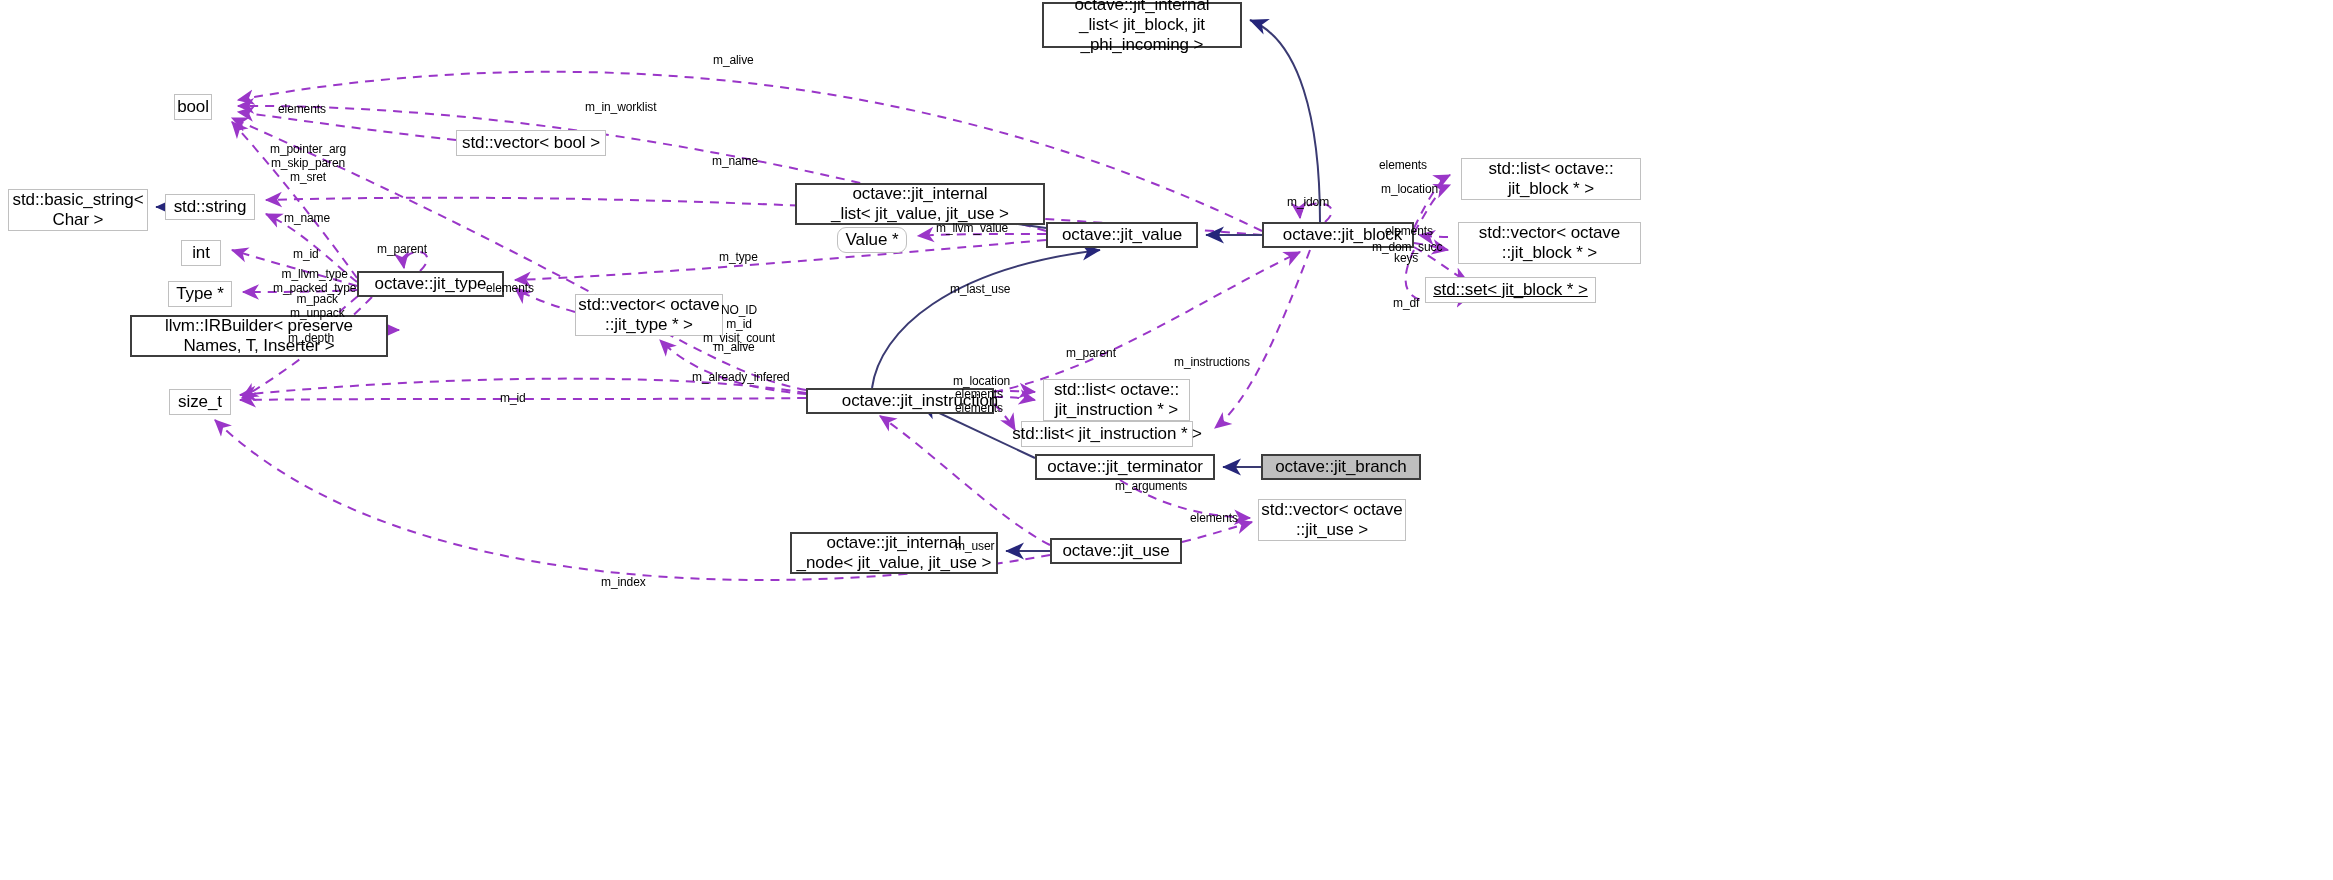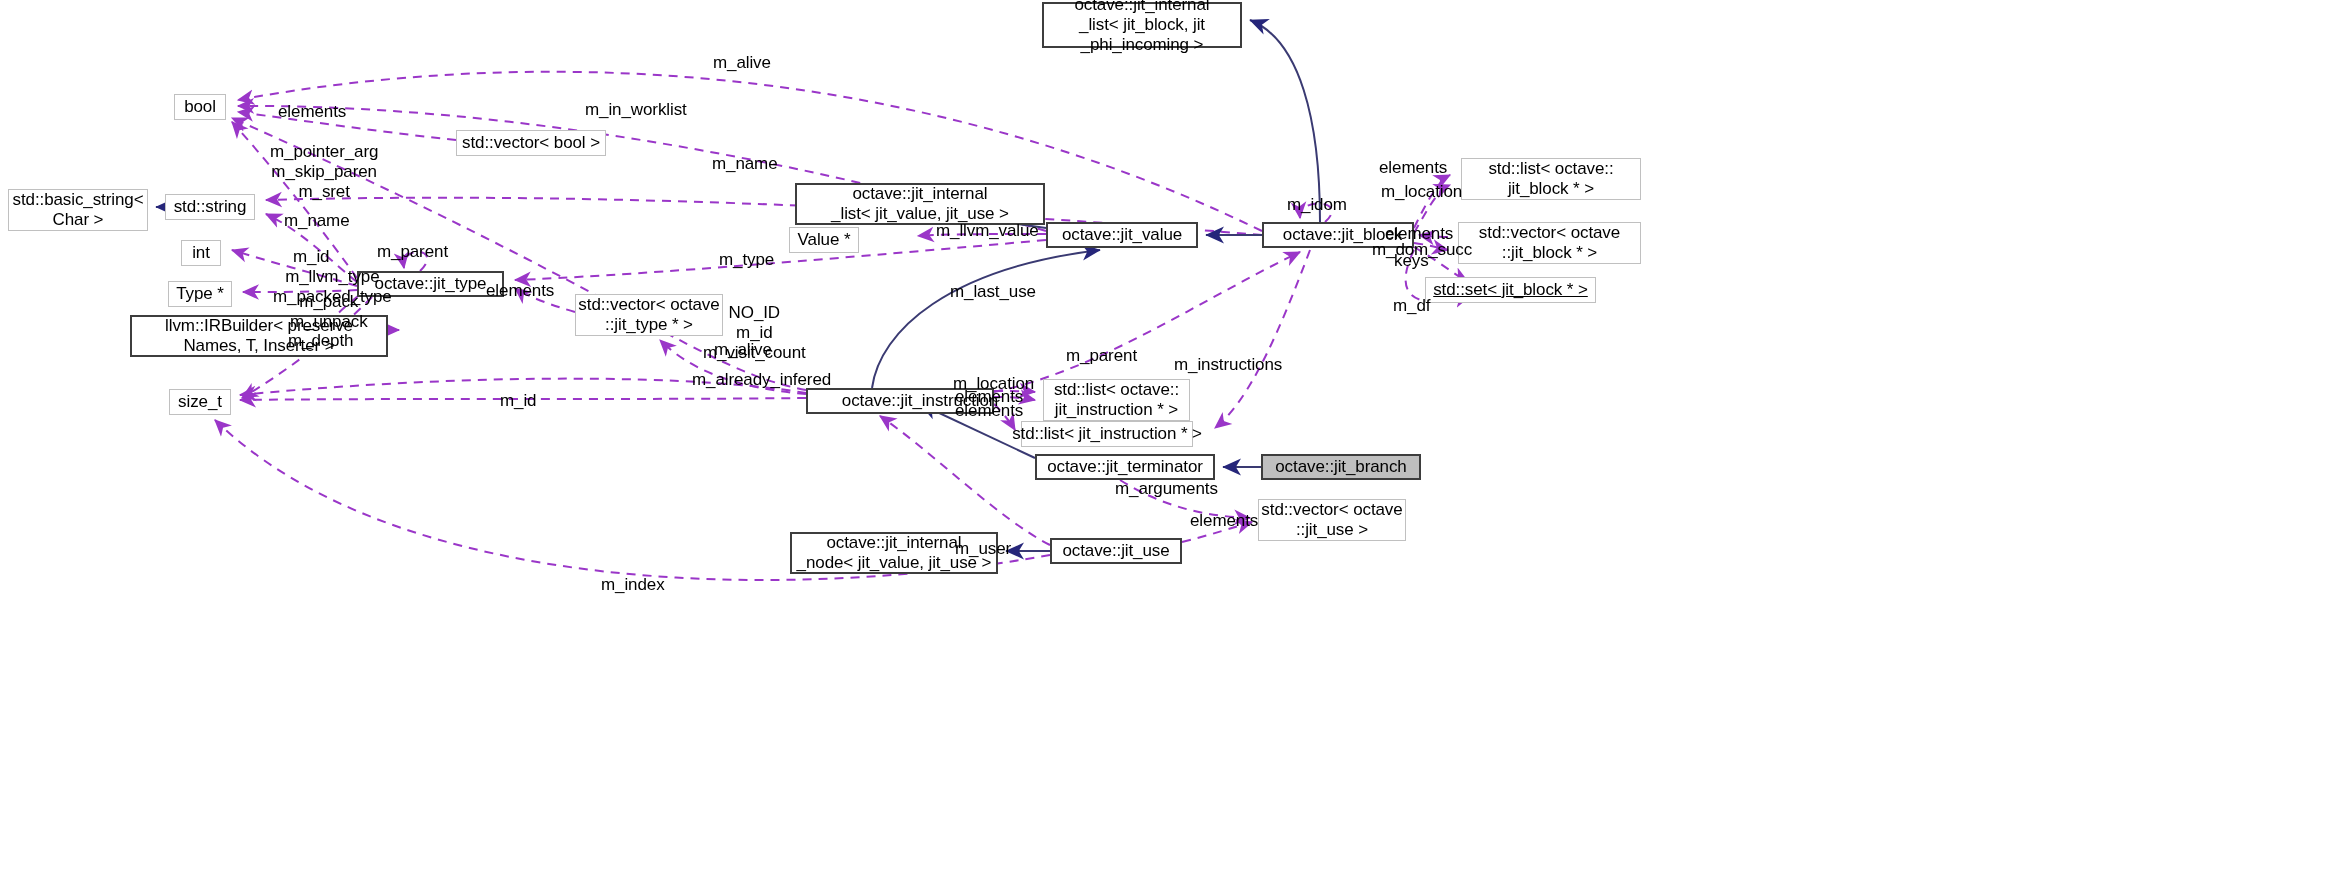--- a/index.html
+++ b/index.html
@@ -41,21 +41,21 @@
   }
   .node.strong {
     border: 2px solid #3d3d3d;
   }
   .node.current {
     background: #bfbfbf;
     border: 2px solid #3d3d3d;
   }
   .edge-label {
     position: absolute;
-    font-size: 17px;
+    font-size: 12px;
     color: #000000;
     background: transparent;
     white-space: pre;
     text-align: center;
     line-height: 1.18;
     letter-spacing: -0.1px;
     pointer-events: none;
   }
 </style>
 </head>
@@ -143,34 +143,34 @@
       <path d="M872,388 C880,330 950,268 1100,250"></path>
       <path d="M1035,458 L920,404"></path>
       <path d="M1261,467 L1223,467"></path>
       <path d="M1050,551 L1006,551"></path>
     </g>
   </svg>
 
   <div id="node-layer">
       <div class="node" style="left: 8px; top: 189px; width: 140px; height: 42px;"><span>std::basic_string&lt;
 Char &gt;</span></div>
-      <div class="node" style="left: 174px; top: 94px; width: 52px; height: 26px;"><span>bool</span></div>
+      <div class="node" style="left: 174px; top: 94px; width: 38px; height: 26px;"><span>bool</span></div>
       <div class="node" style="left: 165px; top: 194px; width: 90px; height: 26px;"><span>std::string</span></div>
       <div class="node" style="left: 181px; top: 240px; width: 40px; height: 26px;"><span>int</span></div>
       <div class="node" style="left: 168px; top: 281px; width: 64px; height: 26px;"><span>Type *</span></div>
       <div class="node strong" style="left: 130px; top: 315px; width: 258px; height: 42px;"><span>llvm::IRBuilder&lt; preserve
 Names, T, Inserter &gt;</span></div>
       <div class="node" style="left: 169px; top: 389px; width: 62px; height: 26px;"><span>size_t</span></div>
       <div class="node" style="left: 456px; top: 130px; width: 150px; height: 26px;"><span>std::vector&lt; bool &gt;</span></div>
       <div class="node strong" style="left: 357px; top: 271px; width: 147px; height: 26px;"><span>octave::jit_type</span></div>
       <div class="node" style="left: 575px; top: 294px; width: 148px; height: 42px;"><span>std::vector&lt; octave
 ::jit_type * &gt;</span></div>
       <div class="node strong" style="left: 795px; top: 183px; width: 250px; height: 42px;"><span>octave::jit_internal
 _list&lt; jit_value, jit_use &gt;</span></div>
-      <div class="node" style="left: 789px; top: 227px; width: 70px; height: 26px;"><span>Value *</span></div>
+      <div class="node" style="left: 837px; top: 227px; width: 70px; height: 26px; border-radius: 9px;"><span>Value *</span></div>
       <div class="node strong" style="left: 806px; top: 388px; width: 188px; height: 26px; padding-left: 40px;"><span>octave::jit_instruction</span></div>
       <div class="node strong" style="left: 1042px; top: 2px; width: 200px; height: 46px;"><span>octave::jit_internal
 _list&lt; jit_block, jit
 _phi_incoming &gt;</span></div>
       <div class="node strong" style="left: 1046px; top: 222px; width: 152px; height: 26px;"><span>octave::jit_value</span></div>
       <div class="node strong" style="left: 1262px; top: 222px; width: 152px; height: 26px; padding-left: 9px;"><span>octave::jit_block</span></div>
       <div class="node" style="left: 1461px; top: 158px; width: 180px; height: 42px;"><span>std::list&lt; octave::
 jit_block * &gt;</span></div>
       <div class="node" style="left: 1458px; top: 222px; width: 183px; height: 42px;"><span>std::vector&lt; octave
 ::jit_block * &gt;</span></div>

